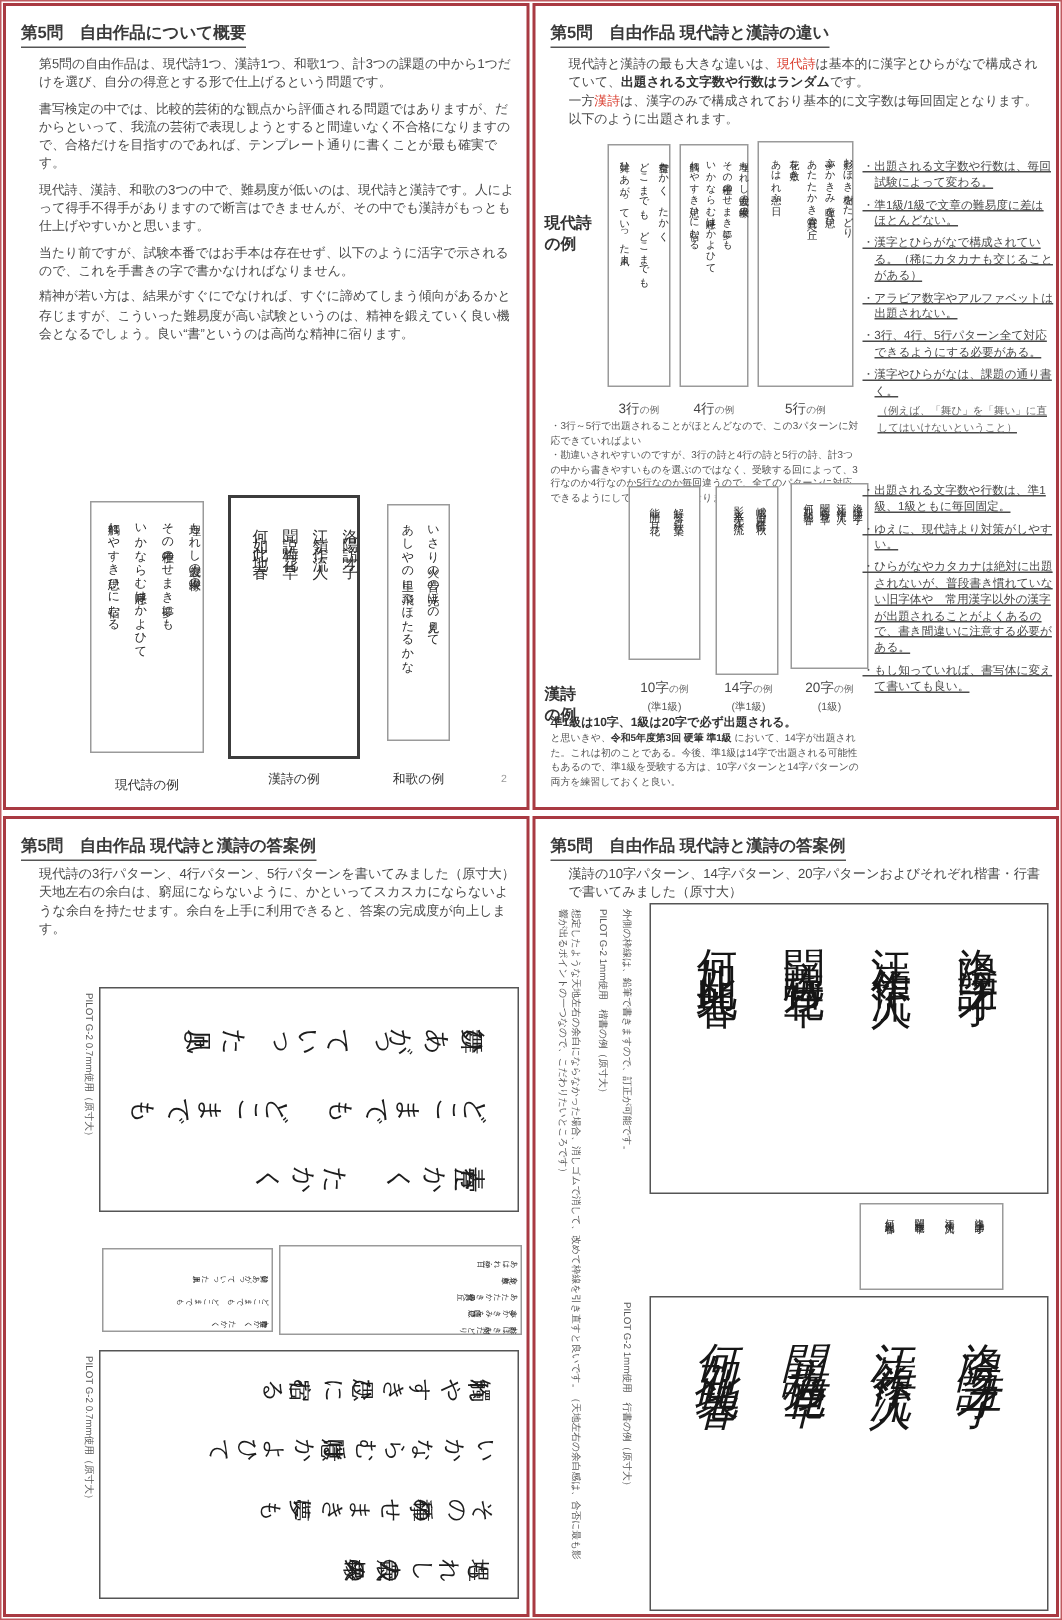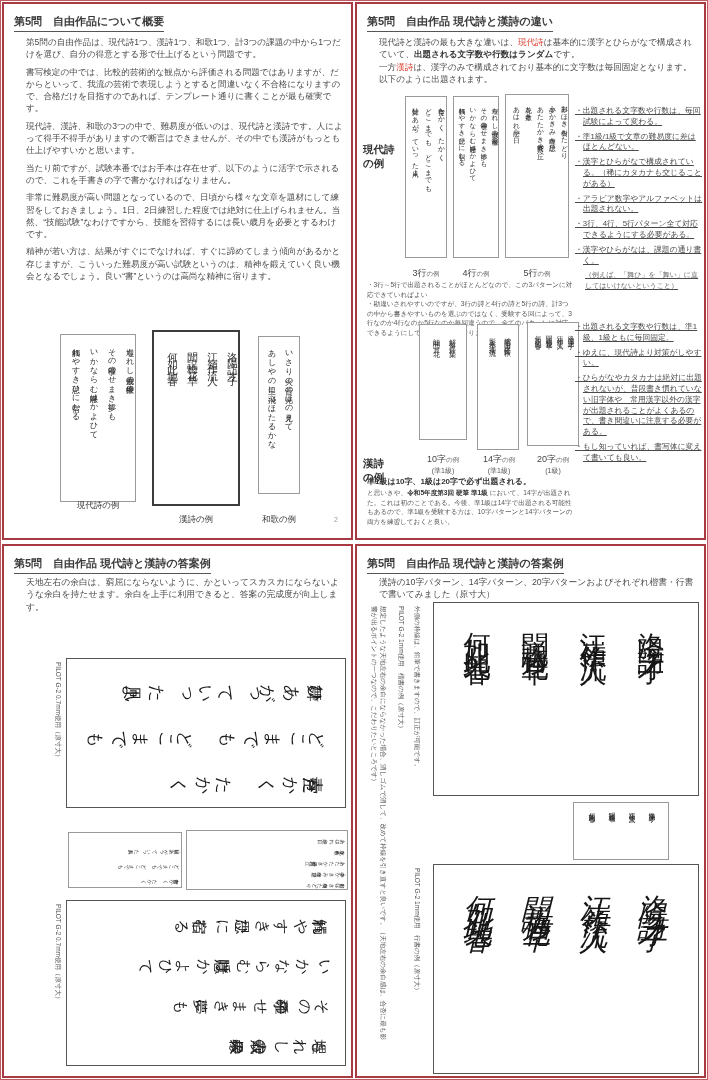--- a/index.html
+++ b/index.html
@@ -44,21 +44,20 @@
 
 <div class="frame"></div>
 
 <div class="panel p-tl">
   <div class="ttl">第5問　自由作品について概要</div>
   <div class="body">
     <p>第5問の自由作品は、現代詩1つ、漢詩1つ、和歌1つ、計3つの課題の中から1つだけを選び、自分の得意とする形で仕上げるという問題です。</p>
     <p>書写検定の中では、比較的芸術的な観点から評価される問題ではありますが、だからといって、我流の芸術で表現しようとすると間違いなく不合格になりますので、合格だけを目指すのであれば、テンプレート通りに書くことが最も確実です。</p>
     <p>現代詩、漢詩、和歌の3つの中で、難易度が低いのは、現代詩と漢詩です。人によって得手不得手がありますので断言はできませんが、その中でも漢詩がもっとも仕上げやすいかと思います。</p>
     <p>当たり前ですが、試験本番ではお手本は存在せず、以下のように活字で示されるので、これを手書きの字で書かなければなりません。</p>
-    <p>非常に難易度が高い問題となっているので、日頃から様々な文章を題材にして練習をしておきましょう。1日、2日練習した程度では絶対に仕上げられません。当然、“技能試験”なわけですから、技能を習得するには長い歳月を必要とするわけです。</p>
     <p>精神が若い方は、結果がすぐにでなければ、すぐに諦めてしまう傾向があるかと存じますが、こういった難易度が高い試験というのは、精神を鍛えていく良い機会となるでしょう。良い“書”というのは高尚な精神に宿ります。</p>
   </div>
 
   <div class="exbox" style="left:56px;top:330px;width:76px;height:168px;">
     <div class="vpoem" style="font-size:8px;padding:8px 5px;">
       <div style="line-height:18px;">埋もれし去歳の橡果の</div>
       <div style="line-height:18px;">その種子のせまき夢にも</div>
       <div style="line-height:18px;">いかならむ呼息はかよひて</div>
       <div style="line-height:18px;">觸れやすき思ひに宿むる</div>
     </div>
@@ -70,21 +69,21 @@
       <div style="line-height:20px;">聞説梅花早</div>
       <div style="line-height:20px;">何如此地春</div>
     </div>
   </div>
   <div class="exbox" style="left:254px;top:332px;width:42px;height:158px;">
     <div class="vpoem" style="font-size:8px;padding:7px 4px;">
       <div style="line-height:17px;">いさり火の昔の光ほの見えて</div>
       <div style="line-height:17px;">あしやの里に飛ぶほたるかな</div>
     </div>
   </div>
-  <div class="exlabel" style="left:50px;top:496px;width:88px;">現代詩の例</div>
+  <div class="exlabel" style="left:50px;top:514px;width:88px;">現代詩の例</div>
   <div class="exlabel" style="left:150px;top:510px;width:84px;">漢詩の例</div>
   <div class="exlabel" style="left:240px;top:510px;width:70px;text-align:center;">和歌の例</div>
   <div class="pagenum" style="left:330px;top:512px;">2</div>
 </div>
 
 <div class="panel p-tr">
   <div class="ttl">第5問　自由作品 現代詩と漢詩の違い</div>
   <div class="body" style="top:32px;">
     <p><span>現代詩と漢詩の最も大きな違いは、</span><span class="red">現代詩</span><span>は基本的に漢字とひらがなで構成されていて、</span><span class="b">出題される文字数や行数はランダム</span><span>です。</span><br>
     <span>一方</span><span class="red">漢詩</span><span>は、漢字のみで構成されており基本的に文字数は毎回固定となります。</span><br>
@@ -177,20 +176,21 @@
     <div>・出題される文字数や行数は、準1級、1級ともに毎回固定。</div>
     <div>・ゆえに、現代詩より対策がしやすい。</div>
     <div>・ひらがなやカタカナは絶対に出題されないが、普段書き慣れていない旧字体や　常用漢字以外の漢字が出題されることがよくあるので、書き間違いに注意する必要がある。</div>
     <div>・もし知っていれば、書写体に変えて書いても良い。</div>
   </div>
 </div>
 
 <div class="panel p-bl">
   <div class="ttl">第5問　自由作品 現代詩と漢詩の答案例</div>
   <div class="body" style="top:30px;width:320px;font-size:8.8px;">
+    <p style="margin:0;">現代詩の3行パターン、4行パターン、5行パターンを書いてみました（原寸大）</p>
     <p style="margin:0;">天地左右の余白は、窮屈にならないように、かといってスカスカにならないような余白を持たせます。余白を上手に利用できると、答案の完成度が向上します。</p>
   </div>
 
   <div class="rotlabel" style="left:58px;top:116px;width:150px;">PILOT G-2 0.7mm使用（原寸大）</div>
   <div class="answerbox" style="left:62px;top:112px;width:280px;height:150px;">
     <div class="rotwrap" style="left:0;top:0;width:280px;height:150px;">
       <div class="rotinner hand" style="left:65px;top:-65px;width:150px;height:280px;font-size:17px;letter-spacing:3px;padding-top:10px;box-sizing:border-box;">
         <div style="line-height:46px;">青空たかく　たかく</div>
         <div style="line-height:46px;">どこまでも　どこまでも</div>
         <div style="line-height:46px;">舞ひあがっていった凧よ</div>

